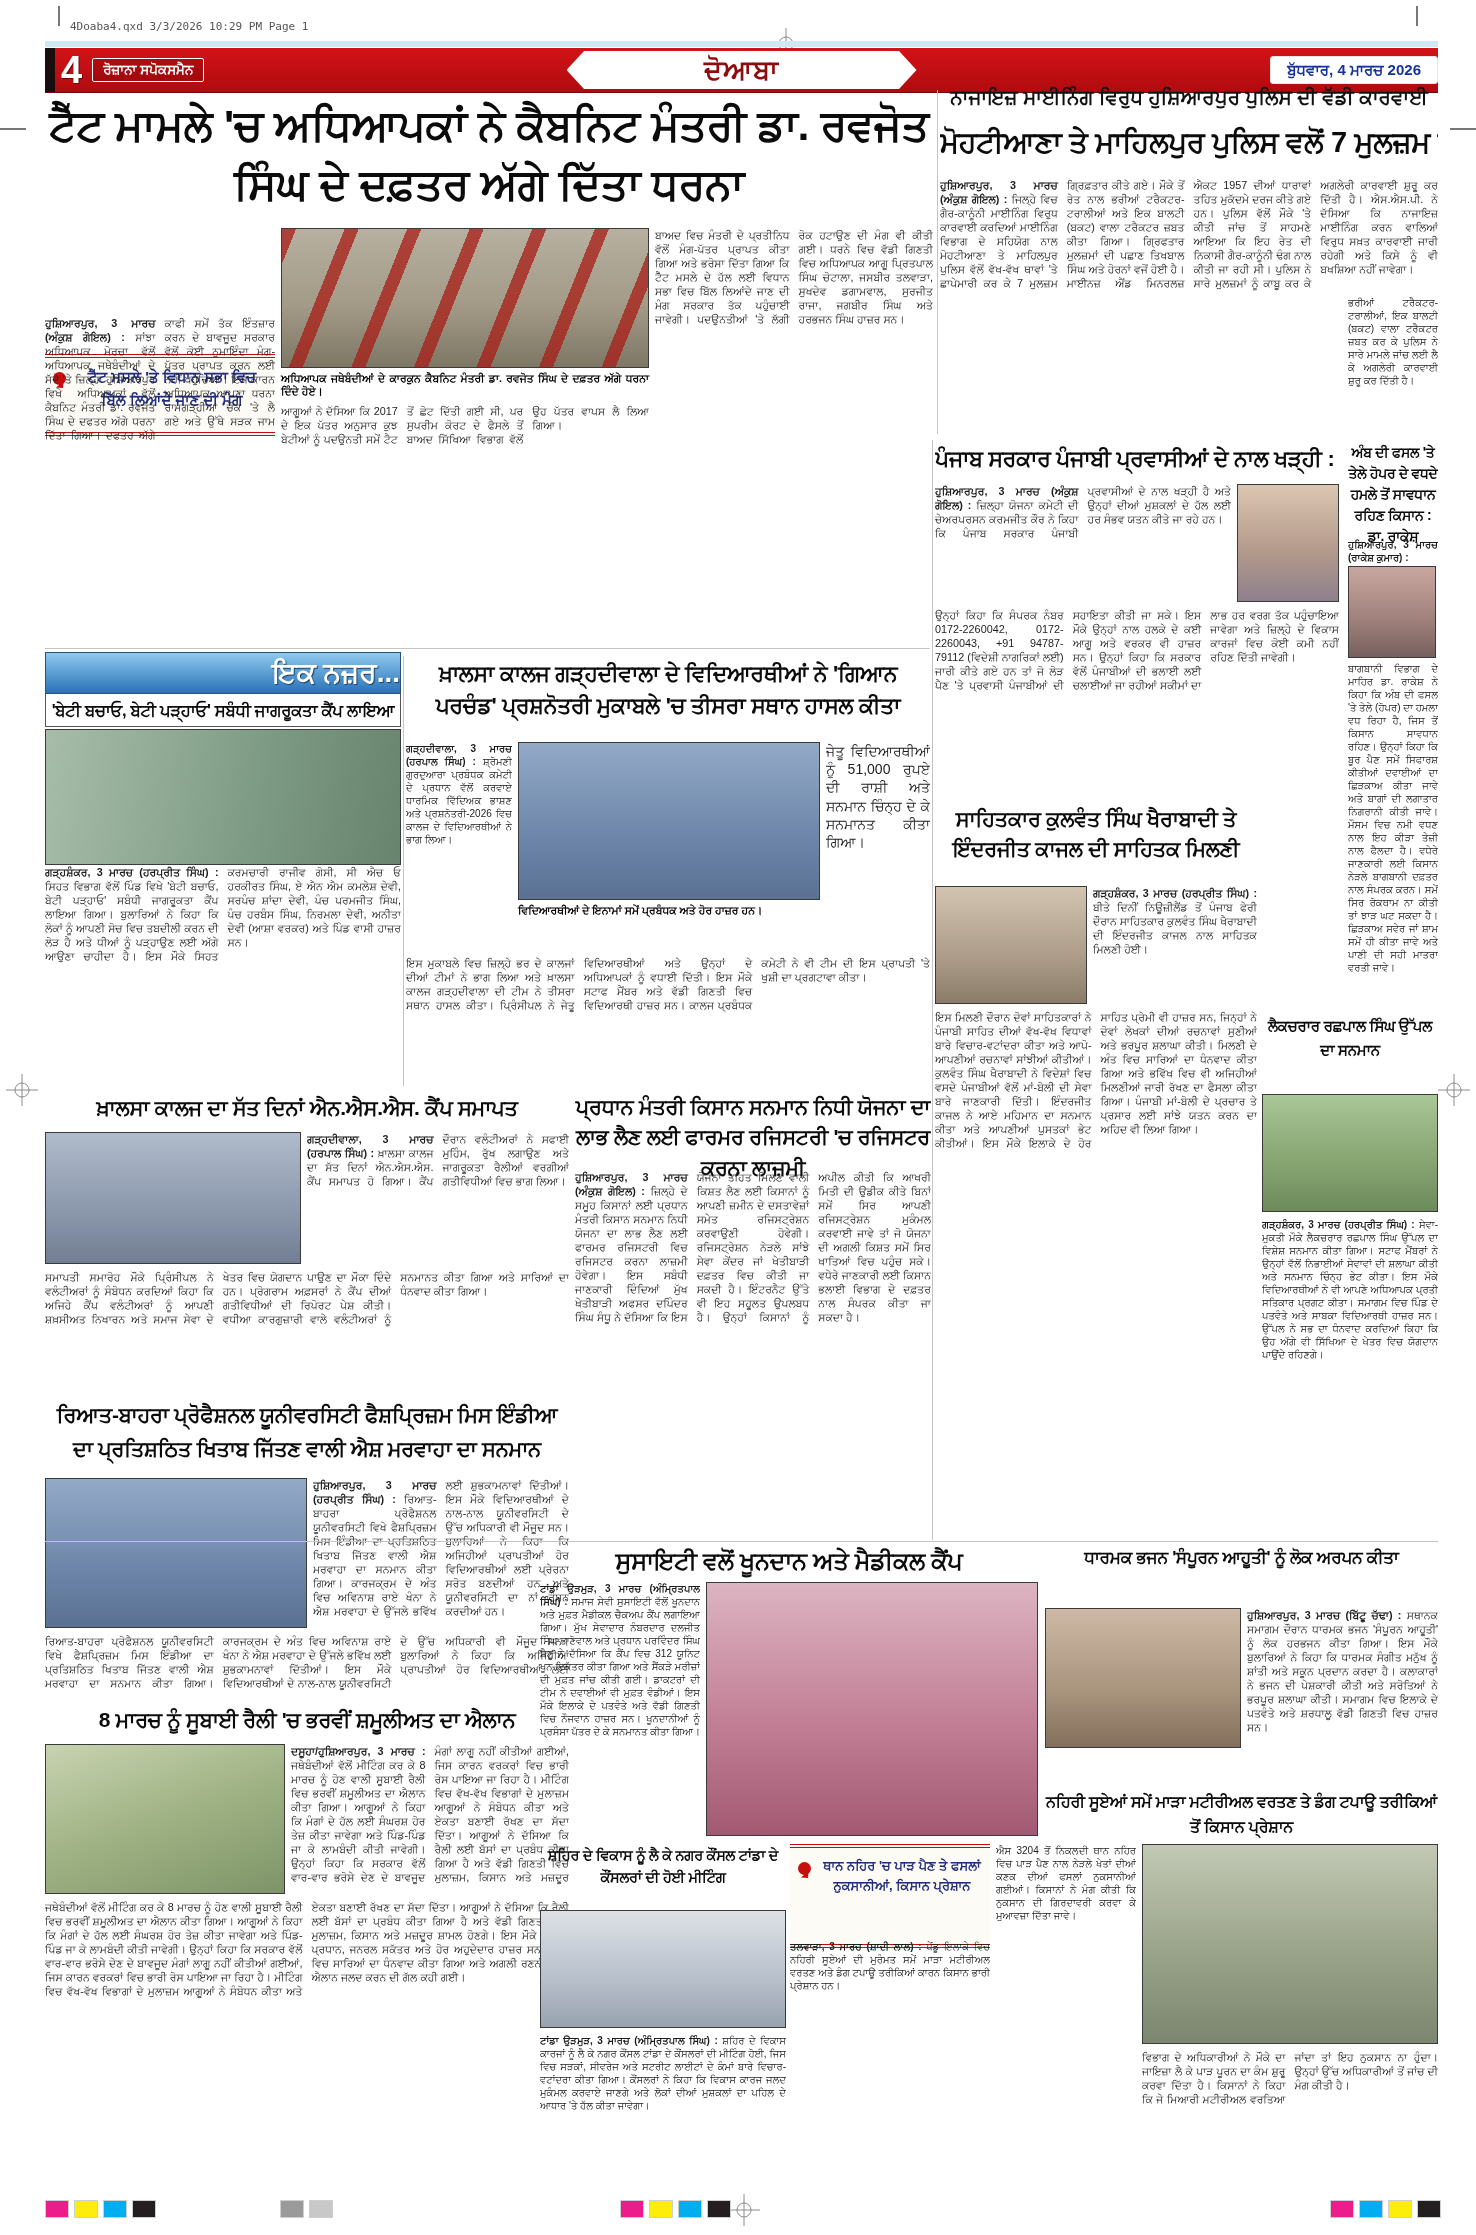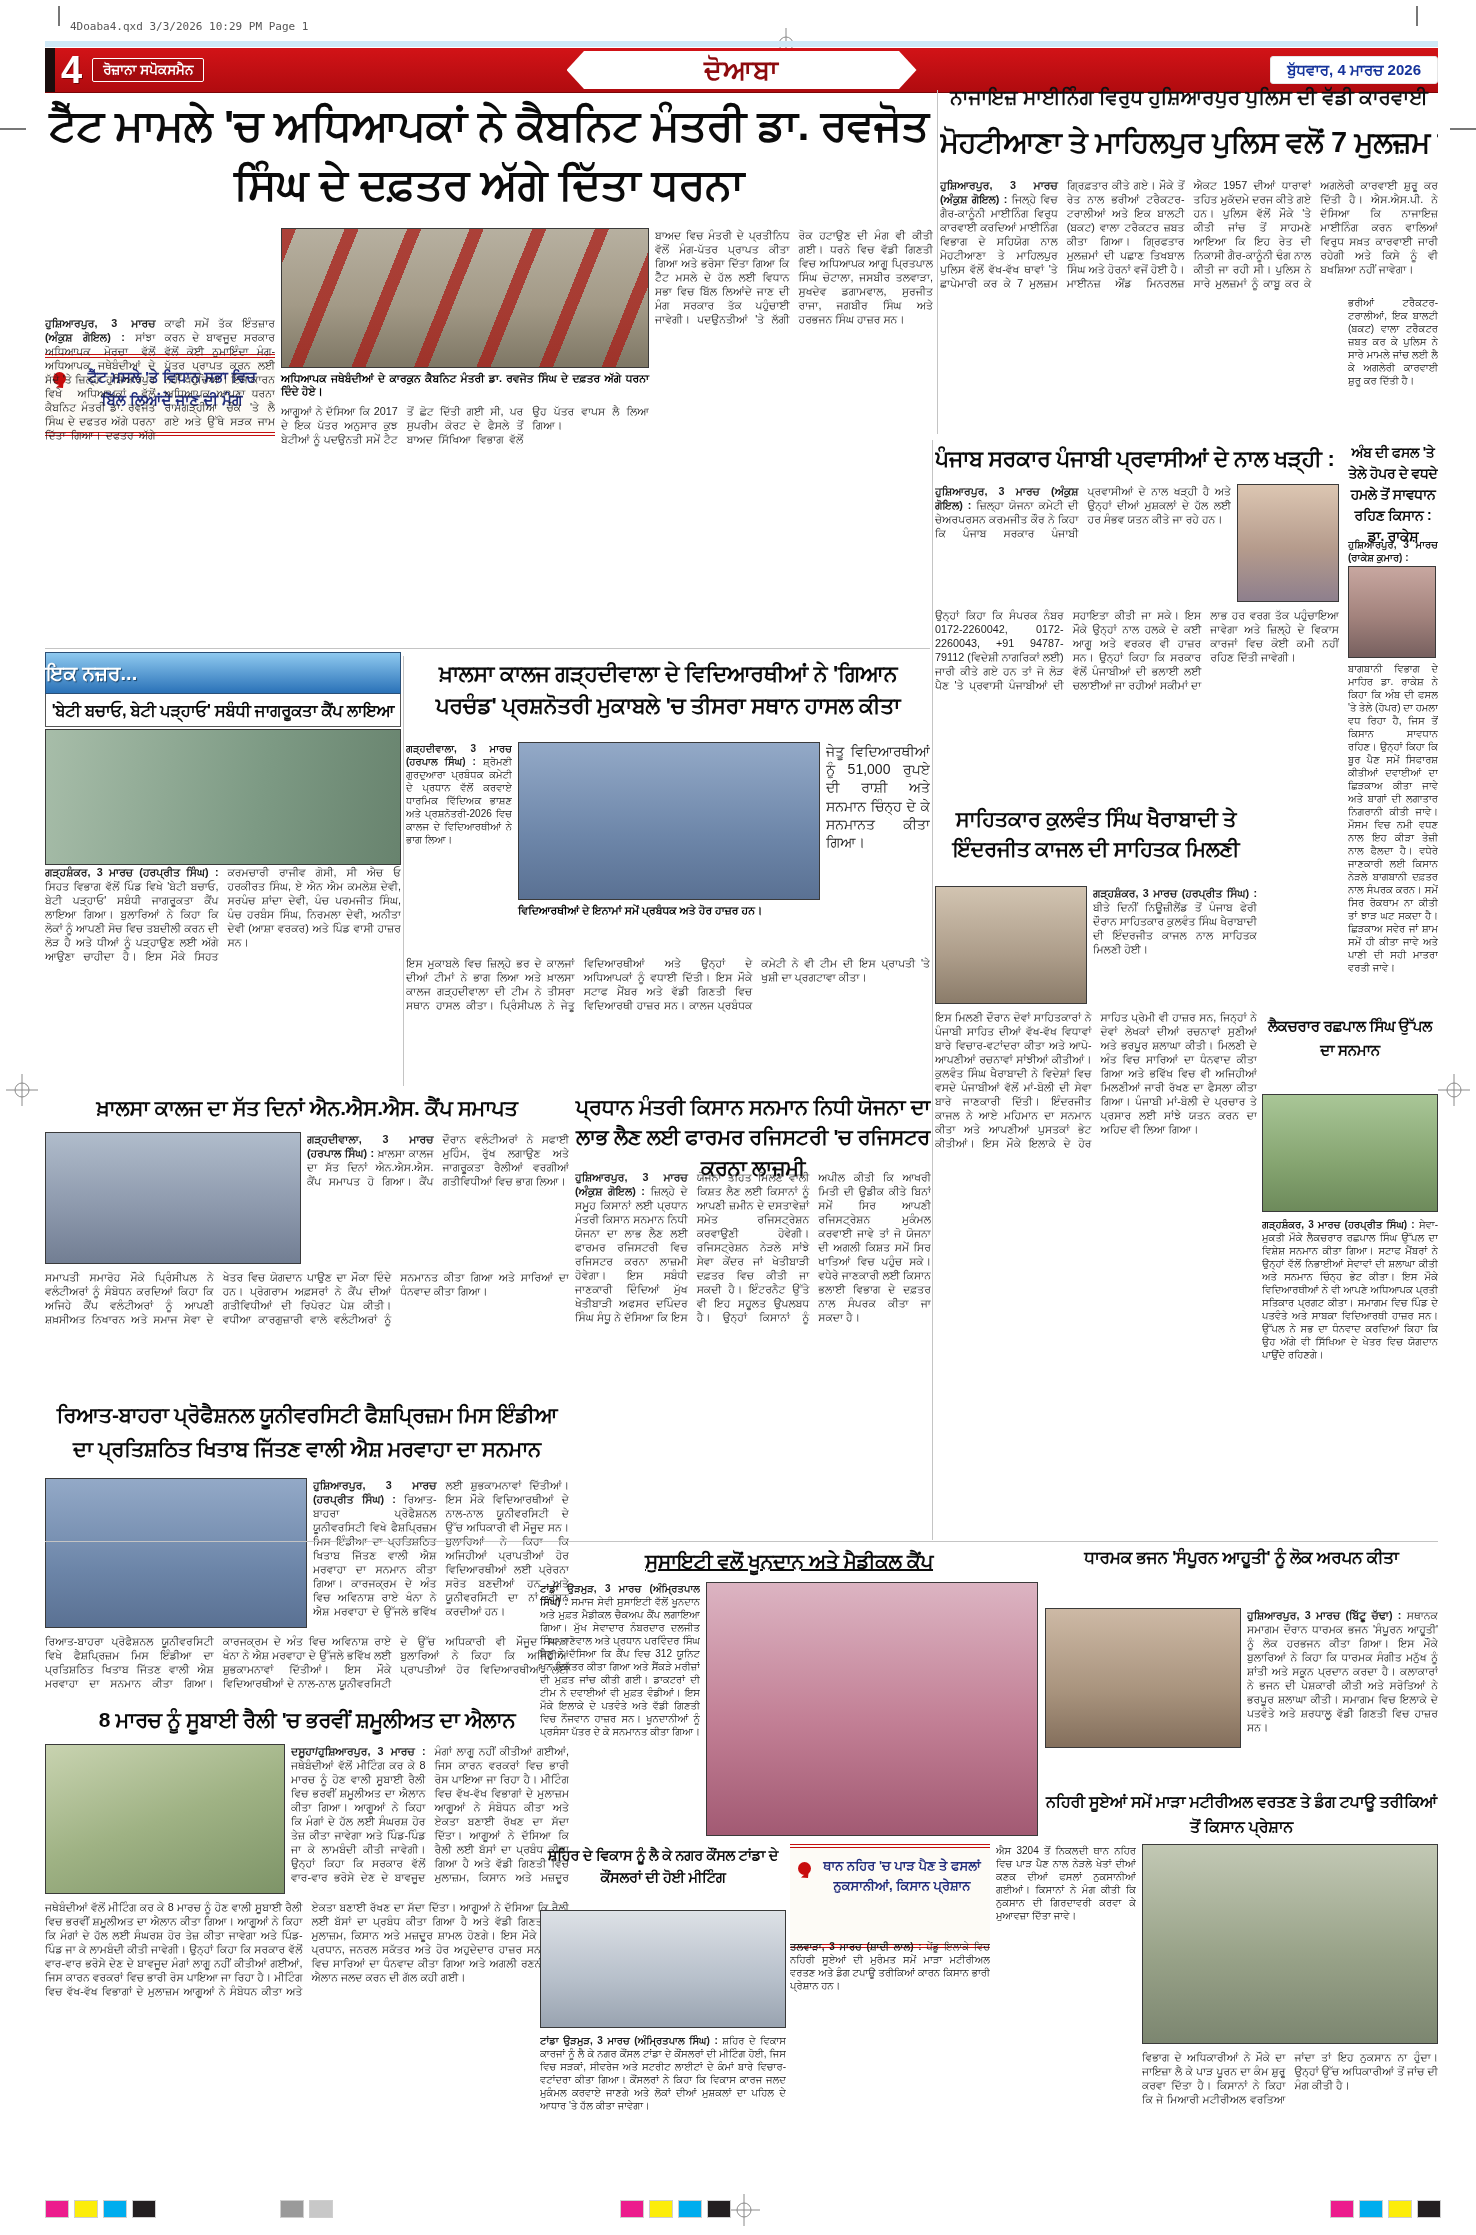--- a/index.html
+++ b/index.html
@@ -28,21 +28,21 @@
   .bodytxt .dl{font-weight:bold;}
   .c2{column-count:2;column-gap:9px;}
   .c3{column-count:3;column-gap:9px;}
   .c4{column-count:4;column-gap:9px;}
   .photo{border:1px solid #3a3a3a;box-sizing:border-box;}
   .cap{font-size:10.8px;font-weight:bold;color:#000;line-height:1.25;text-align:justify;}
   .subbox{box-sizing:border-box;border-top:4px double #c50d10;border-bottom:4px double #c50d10;padding:8px 6px 8px 30px;position:relative;background:#fdfbf6;}
   .subbox .txt{color:#232e7d;font-weight:bold;font-size:15px;line-height:1.5;text-align:center;}
   .qmark{position:absolute;left:8px;top:14px;width:13px;height:13px;background:#c80d0d;border-radius:50%;}
   .qmark::after{content:"";position:absolute;right:-2px;bottom:-8px;border:5px solid transparent;border-top-color:#c80d0d;transform:rotate(-40deg);}
-  .iknazar-head{background:linear-gradient(#8ec9ef,#2a72b8);border:1px solid #2b4f76;color:#fff;font-size:20px;font-weight:bold;text-align:left;line-height:40px;text-shadow:1px 1px 1px #174066;}
+  .iknazar-head{background:linear-gradient(#8ec9ef,#2a72b8);border:1px solid #2b4f76;color:#fff;font-size:28px;font-weight:bold;text-align:right;line-height:40px;text-shadow:1px 1px 1px #174066;}
   .betihl{border:1px solid #555;border-top:none;background:#fff;}
   
   .ph-crowd{background:repeating-linear-gradient(112deg,rgba(168,28,22,.75) 0 13px,rgba(168,28,22,0) 13px 58px),linear-gradient(#b7b0a0 0%,#a39a87 55%,#7e7765 100%);}
   .ph-green{background:linear-gradient(100deg,#a7bda9,#7d9a84 60%,#68836e),repeating-linear-gradient(90deg,rgba(255,255,255,.12) 0 9px,rgba(0,0,0,.06) 9px 22px);}
   .ph-stage{background:linear-gradient(#93a9c7 0%,#6d86a9 60%,#5a7193 100%),repeating-linear-gradient(90deg,rgba(255,255,255,.10) 0 12px,rgba(0,0,0,.05) 12px 26px);}
   .ph-port1{background:linear-gradient(#dcc6b2 0%,#b59b8c 55%,#8e7f8d 100%);}
   .ph-port2{background:linear-gradient(#c8a7a0 0%,#a3837d 55%,#77605f 100%);}
   .ph-indoor{background:linear-gradient(#d2c4b1 0%,#ac9c89 60%,#8b7c6a 100%);}
   .ph-field{background:linear-gradient(#a9c697 0%,#85a470 60%,#6d8a5b 100%);}
   .ph-group{background:linear-gradient(#b0bccb 0%,#8b97ab 60%,#727e93 100%);}
@@ -217,21 +217,21 @@
   <div class="hl hl-md" style="font-size:21px;height:36px;line-height:36px;">8 ਮਾਰਚ ਨੂੰ ਸੂਬਾਈ ਰੈਲੀ 'ਚ ਭਰਵੀਂ ਸ਼ਮੂਲੀਅਤ ਦਾ ਐਲਾਨ</div>
   <div class="abs photo ph-rally" style="left:0;top:42px;width:240px;height:150px;"></div>
   <div class="abs bodytxt c2" style="left:246px;top:42px;width:278px;height:150px;">
     <span class="dl">ਦਸੂਹਾ/ਹੁਸ਼ਿਆਰਪੁਰ, 3 ਮਾਰਚ :</span>
     <span>ਜਥੇਬੰਦੀਆਂ ਵੱਲੋਂ ਮੀਟਿੰਗ ਕਰ ਕੇ 8 ਮਾਰਚ ਨੂੰ ਹੋਣ ਵਾਲੀ ਸੂਬਾਈ ਰੈਲੀ ਵਿਚ ਭਰਵੀਂ ਸ਼ਮੂਲੀਅਤ ਦਾ ਐਲਾਨ ਕੀਤਾ ਗਿਆ। ਆਗੂਆਂ ਨੇ ਕਿਹਾ ਕਿ ਮੰਗਾਂ ਦੇ ਹੱਲ ਲਈ ਸੰਘਰਸ਼ ਹੋਰ ਤੇਜ਼ ਕੀਤਾ ਜਾਵੇਗਾ ਅਤੇ ਪਿੰਡ-ਪਿੰਡ ਜਾ ਕੇ ਲਾਮਬੰਦੀ ਕੀਤੀ ਜਾਵੇਗੀ। ਉਨ੍ਹਾਂ ਕਿਹਾ ਕਿ ਸਰਕਾਰ ਵੱਲੋਂ ਵਾਰ-ਵਾਰ ਭਰੋਸੇ ਦੇਣ ਦੇ ਬਾਵਜੂਦ ਮੰਗਾਂ ਲਾਗੂ ਨਹੀਂ ਕੀਤੀਆਂ ਗਈਆਂ, ਜਿਸ ਕਾਰਨ ਵਰਕਰਾਂ ਵਿਚ ਭਾਰੀ ਰੋਸ ਪਾਇਆ ਜਾ ਰਿਹਾ ਹੈ। ਮੀਟਿੰਗ ਵਿਚ ਵੱਖ-ਵੱਖ ਵਿਭਾਗਾਂ ਦੇ ਮੁਲਾਜ਼ਮ ਆਗੂਆਂ ਨੇ ਸੰਬੋਧਨ ਕੀਤਾ ਅਤੇ ਏਕਤਾ ਬਣਾਈ ਰੱਖਣ ਦਾ ਸੱਦਾ ਦਿੱਤਾ। ਆਗੂਆਂ ਨੇ ਦੱਸਿਆ ਕਿ ਰੈਲੀ ਲਈ ਬੱਸਾਂ ਦਾ ਪ੍ਰਬੰਧ ਕੀਤਾ ਗਿਆ ਹੈ ਅਤੇ ਵੱਡੀ ਗਿਣਤੀ ਵਿਚ ਮੁਲਾਜ਼ਮ, ਕਿਸਾਨ ਅਤੇ ਮਜ਼ਦੂਰ ਸ਼ਾਮਲ ਹੋਣਗੇ। ਇਸ ਮੌਕੇ ਜ਼ਿਲ੍ਹਾ ਪ੍ਰਧਾਨ, ਜਨਰਲ ਸਕੱਤਰ ਅਤੇ ਹੋਰ ਅਹੁਦੇਦਾਰ ਹਾਜ਼ਰ ਸਨ। ਅੰਤ ਵਿਚ ਸਾਰਿਆਂ ਦਾ ਧੰਨਵਾਦ ਕੀਤਾ ਗਿਆ ਅਤੇ ਅਗਲੀ ਰਣਨੀਤੀ ਦਾ ਐਲਾਨ ਜਲਦ ਕਰਨ ਦੀ ਗੱਲ ਕਹੀ ਗਈ।</span>
   </div>
   <div class="abs bodytxt c2" style="left:0;top:198px;width:524px;height:284px;">ਜਥੇਬੰਦੀਆਂ ਵੱਲੋਂ ਮੀਟਿੰਗ ਕਰ ਕੇ 8 ਮਾਰਚ ਨੂੰ ਹੋਣ ਵਾਲੀ ਸੂਬਾਈ ਰੈਲੀ ਵਿਚ ਭਰਵੀਂ ਸ਼ਮੂਲੀਅਤ ਦਾ ਐਲਾਨ ਕੀਤਾ ਗਿਆ। ਆਗੂਆਂ ਨੇ ਕਿਹਾ ਕਿ ਮੰਗਾਂ ਦੇ ਹੱਲ ਲਈ ਸੰਘਰਸ਼ ਹੋਰ ਤੇਜ਼ ਕੀਤਾ ਜਾਵੇਗਾ ਅਤੇ ਪਿੰਡ-ਪਿੰਡ ਜਾ ਕੇ ਲਾਮਬੰਦੀ ਕੀਤੀ ਜਾਵੇਗੀ। ਉਨ੍ਹਾਂ ਕਿਹਾ ਕਿ ਸਰਕਾਰ ਵੱਲੋਂ ਵਾਰ-ਵਾਰ ਭਰੋਸੇ ਦੇਣ ਦੇ ਬਾਵਜੂਦ ਮੰਗਾਂ ਲਾਗੂ ਨਹੀਂ ਕੀਤੀਆਂ ਗਈਆਂ, ਜਿਸ ਕਾਰਨ ਵਰਕਰਾਂ ਵਿਚ ਭਾਰੀ ਰੋਸ ਪਾਇਆ ਜਾ ਰਿਹਾ ਹੈ। ਮੀਟਿੰਗ ਵਿਚ ਵੱਖ-ਵੱਖ ਵਿਭਾਗਾਂ ਦੇ ਮੁਲਾਜ਼ਮ ਆਗੂਆਂ ਨੇ ਸੰਬੋਧਨ ਕੀਤਾ ਅਤੇ ਏਕਤਾ ਬਣਾਈ ਰੱਖਣ ਦਾ ਸੱਦਾ ਦਿੱਤਾ। ਆਗੂਆਂ ਨੇ ਦੱਸਿਆ ਕਿ ਰੈਲੀ ਲਈ ਬੱਸਾਂ ਦਾ ਪ੍ਰਬੰਧ ਕੀਤਾ ਗਿਆ ਹੈ ਅਤੇ ਵੱਡੀ ਗਿਣਤੀ ਵਿਚ ਮੁਲਾਜ਼ਮ, ਕਿਸਾਨ ਅਤੇ ਮਜ਼ਦੂਰ ਸ਼ਾਮਲ ਹੋਣਗੇ। ਇਸ ਮੌਕੇ ਜ਼ਿਲ੍ਹਾ ਪ੍ਰਧਾਨ, ਜਨਰਲ ਸਕੱਤਰ ਅਤੇ ਹੋਰ ਅਹੁਦੇਦਾਰ ਹਾਜ਼ਰ ਸਨ। ਅੰਤ ਵਿਚ ਸਾਰਿਆਂ ਦਾ ਧੰਨਵਾਦ ਕੀਤਾ ਗਿਆ ਅਤੇ ਅਗਲੀ ਰਣਨੀਤੀ ਦਾ ਐਲਾਨ ਜਲਦ ਕਰਨ ਦੀ ਗੱਲ ਕਹੀ ਗਈ।</div>
 </div>
 
 <div class="art" style="left:540px;top:1544px;width:498px;height:296px;">
-  <div class="hl hl-md" style="font-size:20px;height:34px;line-height:34px;text-decoration:underline;">ਸੁਸਾਇਟੀ ਵਲੋਂ ਖੂਨਦਾਨ ਅਤੇ ਮੈਡੀਕਲ ਕੈਂਪ</div>
+  <div class="hl hl-md" style="font-size:24px;height:34px;line-height:34px;">ਸੁਸਾਇਟੀ ਵਲੋਂ ਖੂਨਦਾਨ ਅਤੇ ਮੈਡੀਕਲ ਕੈਂਪ</div>
   <div class="abs bodytxt" style="left:0;top:38px;width:160px;height:254px;font-size:10px;">
     <span class="dl">ਟਾਂਡਾ ਉੜਮੁੜ, 3 ਮਾਰਚ (ਅੰਮ੍ਰਿਤਪਾਲ ਸਿੰਘ) :</span>
     <span>ਸਮਾਜ ਸੇਵੀ ਸੁਸਾਇਟੀ ਵੱਲੋਂ ਖੂਨਦਾਨ ਅਤੇ ਮੁਫ਼ਤ ਮੈਡੀਕਲ ਚੈਕਅਪ ਕੈਂਪ ਲਗਾਇਆ ਗਿਆ। ਮੁੱਖ ਸੇਵਾਦਾਰ ਨੰਬਰਦਾਰ ਦਲਜੀਤ ਸਿੰਘ ਭਾਣੋਵਾਲ ਅਤੇ ਪ੍ਰਧਾਨ ਪਰਵਿੰਦਰ ਸਿੰਘ ਸੈਣੂ ਨੇ ਦੱਸਿਆ ਕਿ ਕੈਂਪ ਵਿਚ 312 ਯੂਨਿਟ ਖੂਨ ਇਕੱਤਰ ਕੀਤਾ ਗਿਆ ਅਤੇ ਸੈਂਕੜੇ ਮਰੀਜ਼ਾਂ ਦੀ ਮੁਫ਼ਤ ਜਾਂਚ ਕੀਤੀ ਗਈ। ਡਾਕਟਰਾਂ ਦੀ ਟੀਮ ਨੇ ਦਵਾਈਆਂ ਵੀ ਮੁਫ਼ਤ ਵੰਡੀਆਂ। ਇਸ ਮੌਕੇ ਇਲਾਕੇ ਦੇ ਪਤਵੰਤੇ ਅਤੇ ਵੱਡੀ ਗਿਣਤੀ ਵਿਚ ਨੌਜਵਾਨ ਹਾਜ਼ਰ ਸਨ। ਖੂਨਦਾਨੀਆਂ ਨੂੰ ਪ੍ਰਸੰਸਾ ਪੱਤਰ ਦੇ ਕੇ ਸਨਮਾਨਤ ਕੀਤਾ ਗਿਆ।</span>
   </div>
   <div class="abs photo ph-pink" style="left:166px;top:38px;width:332px;height:254px;"></div>
 </div>
 
 <div class="art" style="left:540px;top:1844px;width:246px;height:346px;">
   <div class="hl" style="font-size:14.5px;line-height:1.55;height:66px;">ਸ਼ਹਿਰ ਦੇ ਵਿਕਾਸ ਨੂੰ ਲੈ ਕੇ ਨਗਰ ਕੌਂਸਲ ਟਾਂਡਾ ਦੇ ਕੌਂਸਲਰਾਂ ਦੀ ਹੋਈ ਮੀਟਿੰਗ</div>
   <div class="photo ph-office" style="width:246px;height:118px;"></div>

